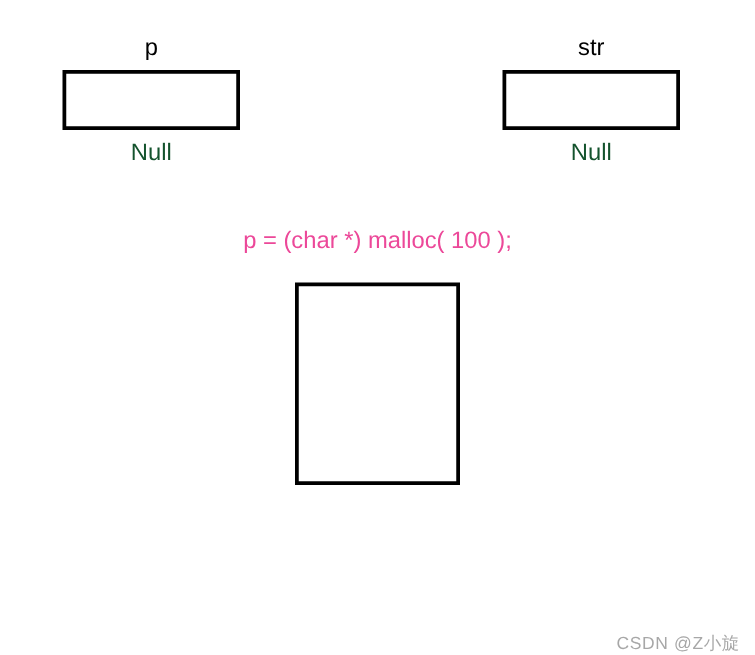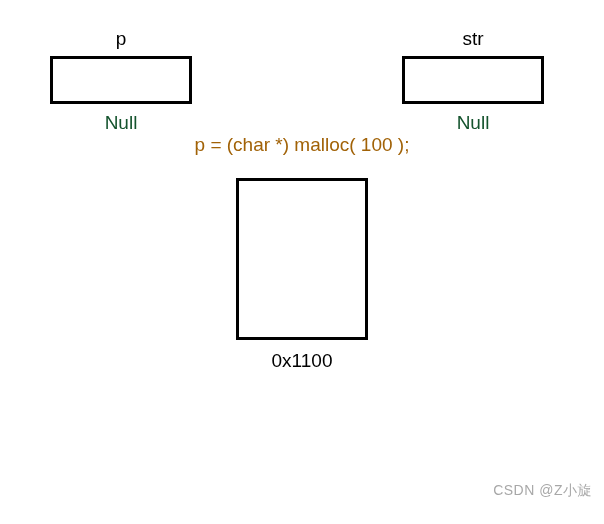--- a/index.html
+++ b/index.html
@@ -36,21 +36,22 @@
       background: #fff;
     }
     .var-label-bottom {
       font-size: 19px;
       color: #14532d;
       margin-top: 8px;
     }
     .code-line {
       text-align: center;
       font-size: 19px;
-      color: #a16207;
+      color: #ec4899;
+      margin-top: 48px;
     }
     .mem-block {
       display: flex;
       flex-direction: column;
       align-items: center;
       margin-top: 22px;
     }
     .mem-box {
       width: 132px;
       height: 162px;
@@ -58,21 +59,21 @@
       background: #fff;
     }
     .mem-label {
       font-size: 19px;
       color: #000;
       margin-top: 10px;
     }
     .watermark {
       position: absolute;
       right: 12px;
-      bottom: 24px;
+      bottom: 0;
       font-size: 14px;
       color: rgba(120, 120, 120, 0.65);
       letter-spacing: 0.5px;
     }
   </style>
 </head>
 <body>
 
 <div class="top-row">
   <div class="var-block">
@@ -84,16 +85,15 @@
     <div class="var-label-top">str</div>
     <div class="var-box-small"></div>
     <div class="var-label-bottom">Null</div>
   </div>
 </div>
 
 <div class="code-line">p = (char *) malloc( 100 );</div>
 
 <div class="mem-block">
   <div class="mem-box"></div>
-  <div class="mem-label">0x1100</div>
 </div>
 
 <div class="watermark">CSDN @Z小旋</div>
 
 </body></html>

